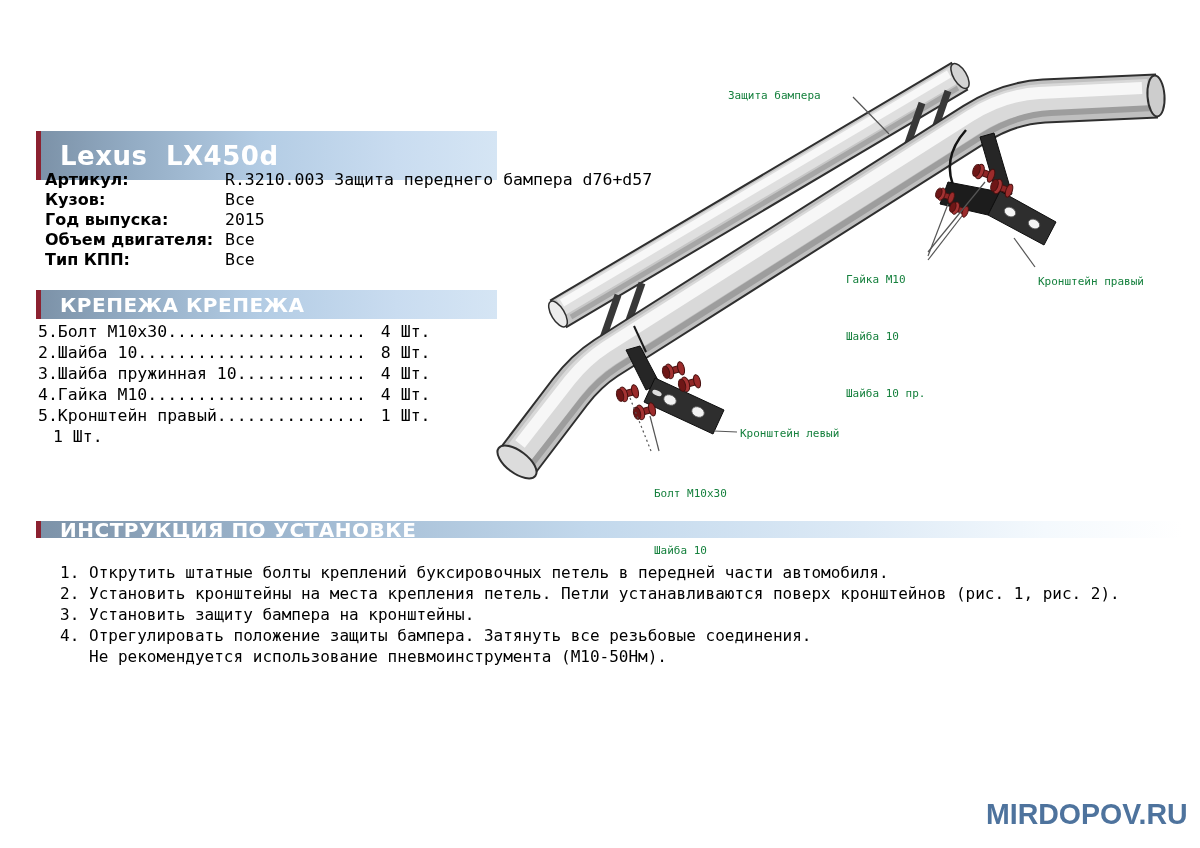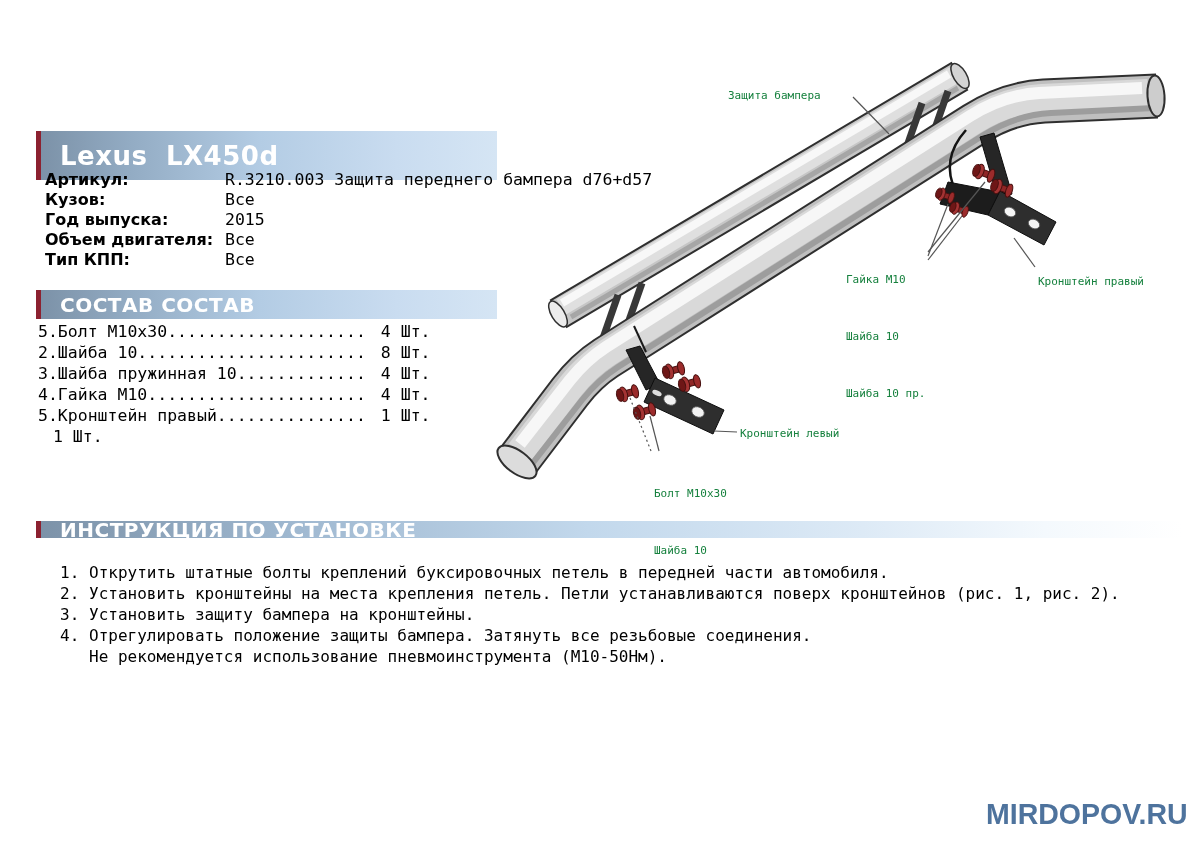--- a/index.html
+++ b/index.html
@@ -154,21 +154,21 @@
       <span class="spec-label">Объем двигателя:</span>
       <span class="spec-value">Все</span>
     </div>
     <div class="spec-row">
       <span class="spec-label">Тип КПП:</span>
       <span class="spec-value">Все</span>
     </div>
   </div>
 
   <div class="bar bar-hw">
-    <span>СОСТАВ СОСТАВ</span>
+    <span>КРЕПЕЖА КРЕПЕЖА</span>
   </div>
   <div class="hw-list">
     <div class="hw-row">
       <span class="hw-name">5.Болт М10х30....................</span>
       <span class="hw-qty">4 Шт.</span>
     </div>
     <div class="hw-row">
       <span class="hw-name">2.Шайба 10.......................</span>
       <span class="hw-qty">8 Шт.</span>
     </div>

